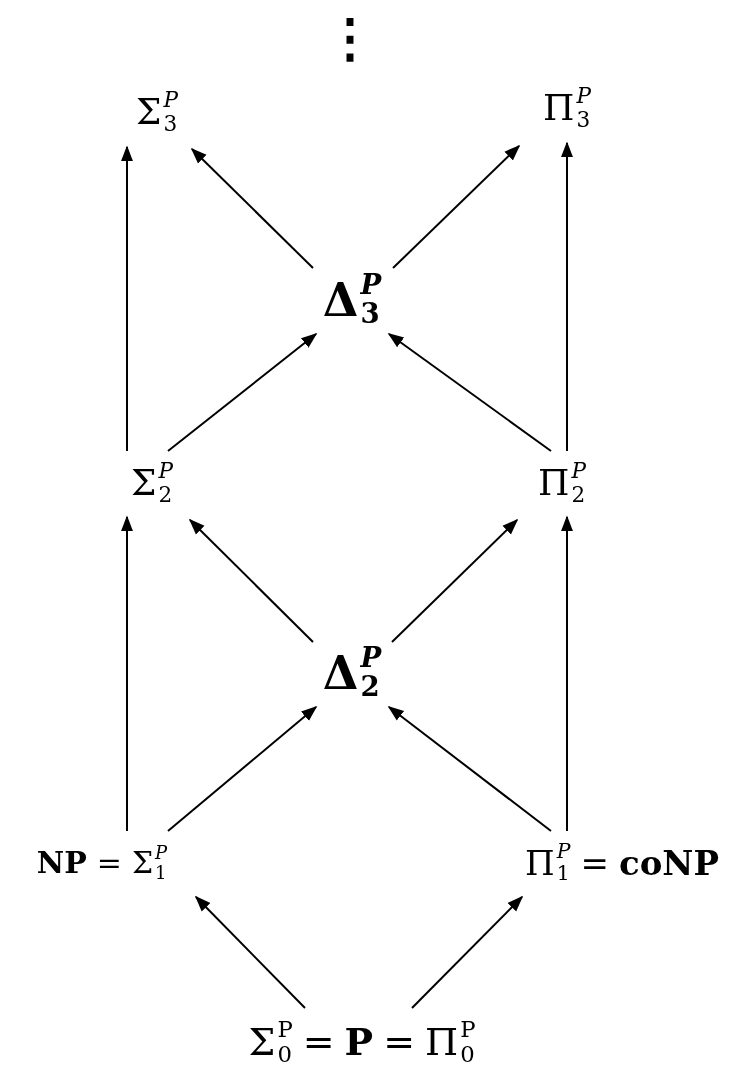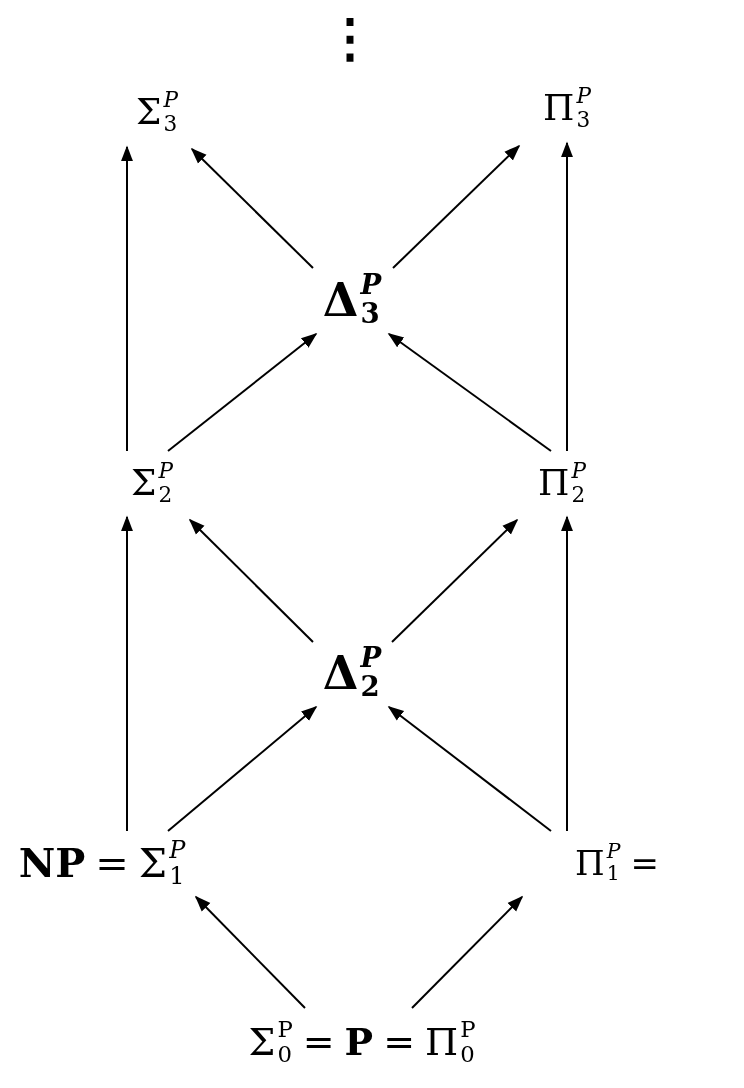--- a/index.html
+++ b/index.html
@@ -67,21 +67,21 @@
     left: 350px; top: 38px;
     font-size: 52px;
     font-weight: 700;
   }
   #n-sigma3 { left: 157px; top: 112px; }
   #n-pi3    { left: 567px; top: 108px; }
   #n-delta3 { left: 352px; top: 300px; }
   #n-sigma2 { left: 152px; top: 483px; }
   #n-pi2    { left: 562px; top: 483px; }
   #n-delta2 { left: 352px; top: 673px; }
-  #n-sigma1 { left: 102px; top: 863px; font-size: 40px; }
+  #n-sigma1 { left: 102px; top: 863px; font-size: 30px; }
   #n-pi1    { left: 622px; top: 863px; font-size: 34px; }
   #n-bottom { left: 362px; top: 1042px; font-size: 38px; }
 </style>
 </head>
 <body>
 
 <div id="stage">
 
   <svg id="edge-layer" width="744" height="1088" viewBox="0 0 744 1088" xmlns="http://www.w3.org/2000/svg">
     <defs>
@@ -167,20 +167,21 @@
     </span>
   </div>
 
   <div class="node" id="n-pi1">
     <span class="base">Π</span>
     <span class="scripts">
       <span class="sup">P</span>
       <span class="sub">1</span>
     </span>
     <span class="eq">=</span>
+    <span class="boldtxt">coNP</span>
   </div>
 
   <div class="node" id="n-bottom">
     <span class="base">Σ</span>
     <span class="scripts">
       <span class="sup roman">P</span>
       <span class="sub">0</span>
     </span>
     <span class="eq">=</span>
     <span class="boldtxt">P</span>

